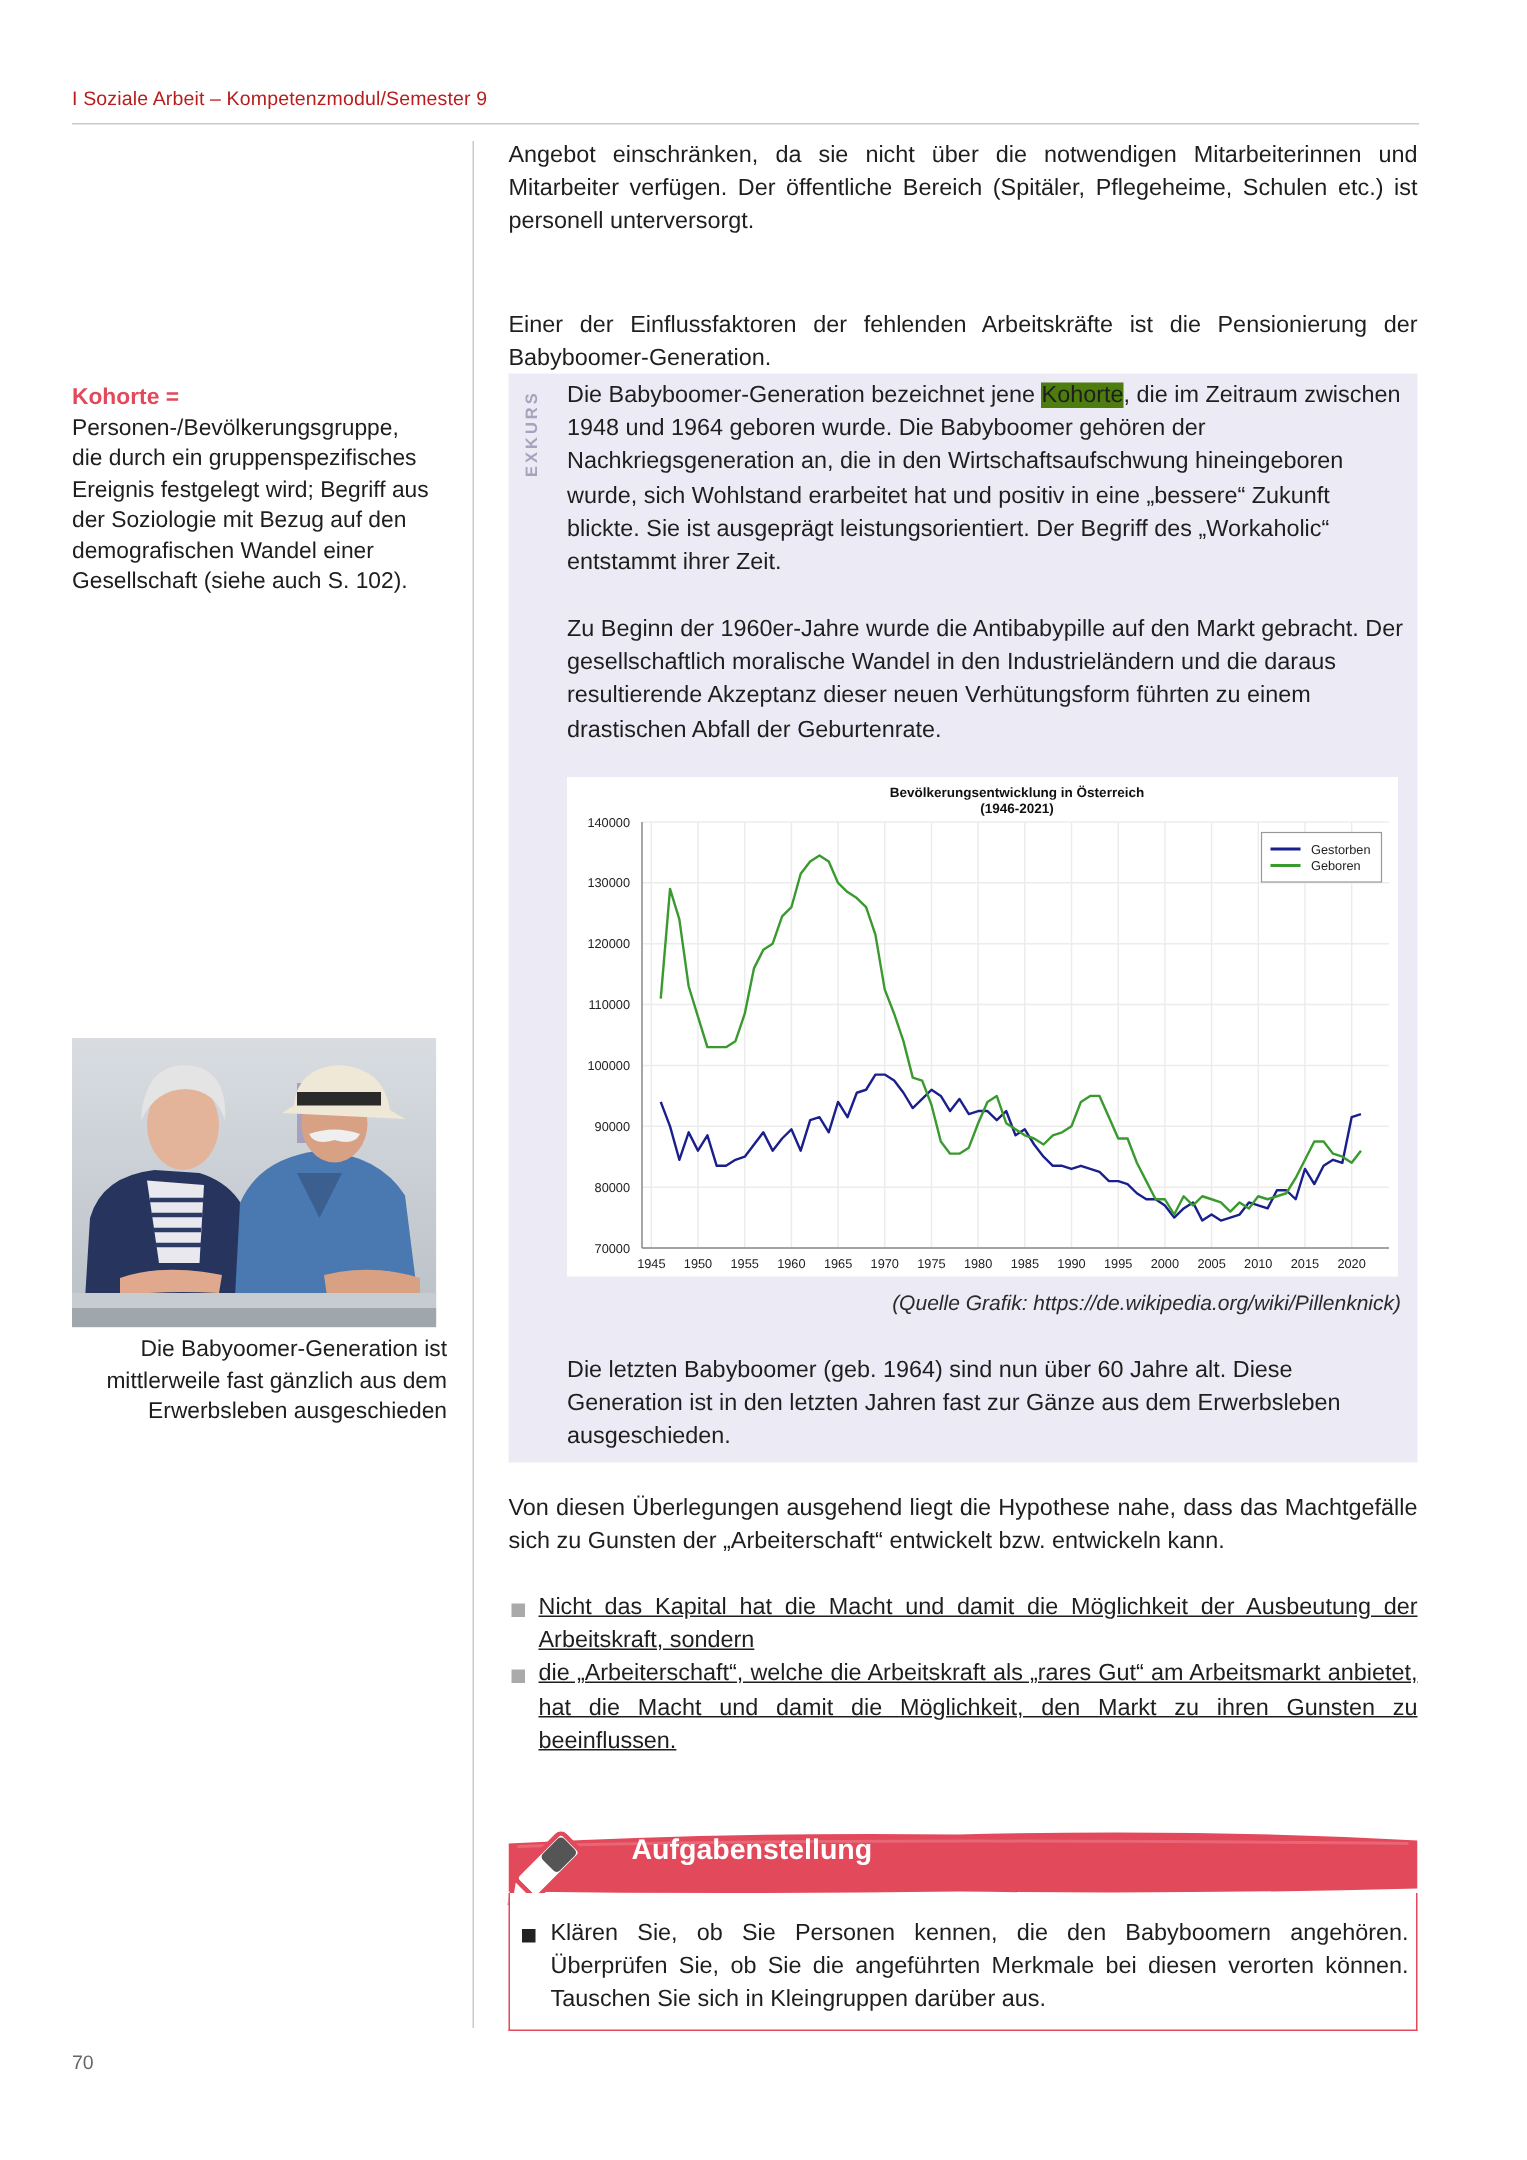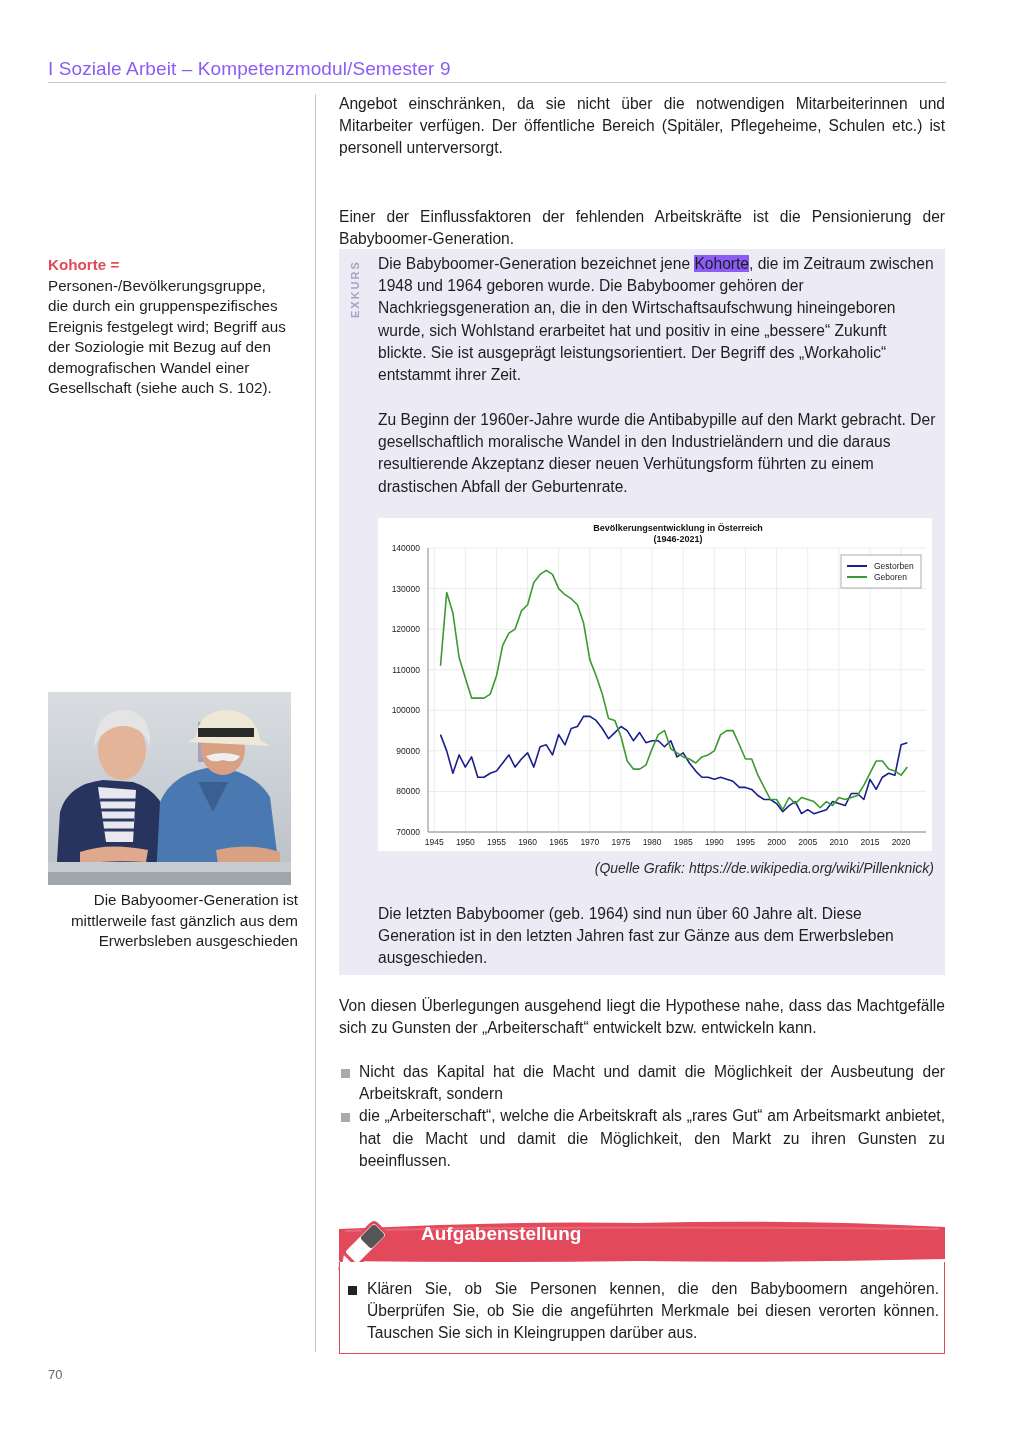--- a/index.html
+++ b/index.html
@@ -1,36 +1,36 @@
 <!DOCTYPE html>
 <html><head>
 <meta charset="utf-8">
 <style>
   html, body { margin: 0; padding: 0; background: #ffffff; }
   body { width: 1018px; height: 1440px; position: relative; overflow: hidden;
          font-family: "Liberation Sans", "DejaVu Sans", sans-serif; color: #1e1e1e; }
-  .header { position: absolute; left: 48px; top: 58px; font-size: 19px; color: #8b5cf6; letter-spacing: 0.1px; }
+  .header { position: absolute; left: 48px; top: 58px; font-size: 13px; color: #b91c1c; letter-spacing: 0.1px; }
   .header-rule { position: absolute; left: 48px; right: 72px; top: 82px; height: 1px; background: #c9c9c9; }
   .col-rule { position: absolute; left: 315px; top: 94px; width: 1px; height: 1258px; background: #c9c9c9; }
   .main { position: absolute; left: 339px; width: 606px; font-size: 15.6px; line-height: 22.2px; text-align: justify; }
   .p1 { top: 93px; }
   .p2 { top: 182px; margin-top: 24px; }
   .exkurs { position: absolute; left: 339px; top: 249px; width: 606px; height: 726px; background: #ecebf5; }
   .exkurs-label { position: absolute; left: 349px; top: 318px; transform: rotate(-90deg); transform-origin: left top;
                   font-size: 11px; font-weight: bold; letter-spacing: 2px; color: #a5a3bd; }
   .ex-text { position: absolute; left: 378px; width: 560px; font-size: 15.6px; line-height: 22.2px; }
   .ex1 { top: 253px; }
   .ex2 { top: 409px; }
   .ex3 { top: 903px; }
-  .hl { background: #8b5cf6; }
+  .hl { background: #4d7c0f; }
   .chart-box { position: absolute; left: 378px; top: 518px; width: 554px; height: 333px; background: #ffffff; }
   .source { position: absolute; right: 84px; top: 860px; font-size: 14px; font-style: italic; color: #2a2a2a; text-align: center; }
   .p3 { top: 995px; }
   .bullets { position: absolute; left: 339px; top: 1061px; width: 606px; font-size: 15.6px; line-height: 22.2px; }
-  .bullet { position: relative; padding-left: 20px; text-align: justify; }
+  .bullet { position: relative; padding-left: 20px; text-align: justify; text-decoration: underline; }
   .bullet::before { content: ""; position: absolute; left: 2px; top: 8px; width: 9px; height: 9px; background: #aaaaaa; }
   .sidebar-def { position: absolute; left: 48px; top: 255px; width: 240px; font-size: 15.2px; line-height: 20.5px; }
   .def-term { color: #e2495b; font-weight: bold; }
   .photo { position: absolute; left: 48px; top: 692px; width: 243px; height: 193px; overflow: hidden; }
   .caption { position: absolute; left: 48px; top: 890px; width: 250px; font-size: 15.2px; line-height: 20.5px; text-align: right; }
   .task-band { position: absolute; left: 339px; top: 1215px; width: 606px; height: 48px; }
   .task-title { position: absolute; left: 421px; top: 1223px; color: #ffffff; font-size: 19px; font-weight: bold; }
   .task-box { position: absolute; left: 339px; top: 1262px; width: 604px; height: 91px; border: 1.5px solid #e2495b; border-top: none; background: #ffffff; }
   .task-text { position: absolute; left: 367px; top: 1278px; width: 572px; font-size: 15.6px; line-height: 22.2px; text-align: justify; }
   .task-bullet { position: absolute; left: 348px; top: 1286px; width: 9px; height: 9px; background: #222222; }

